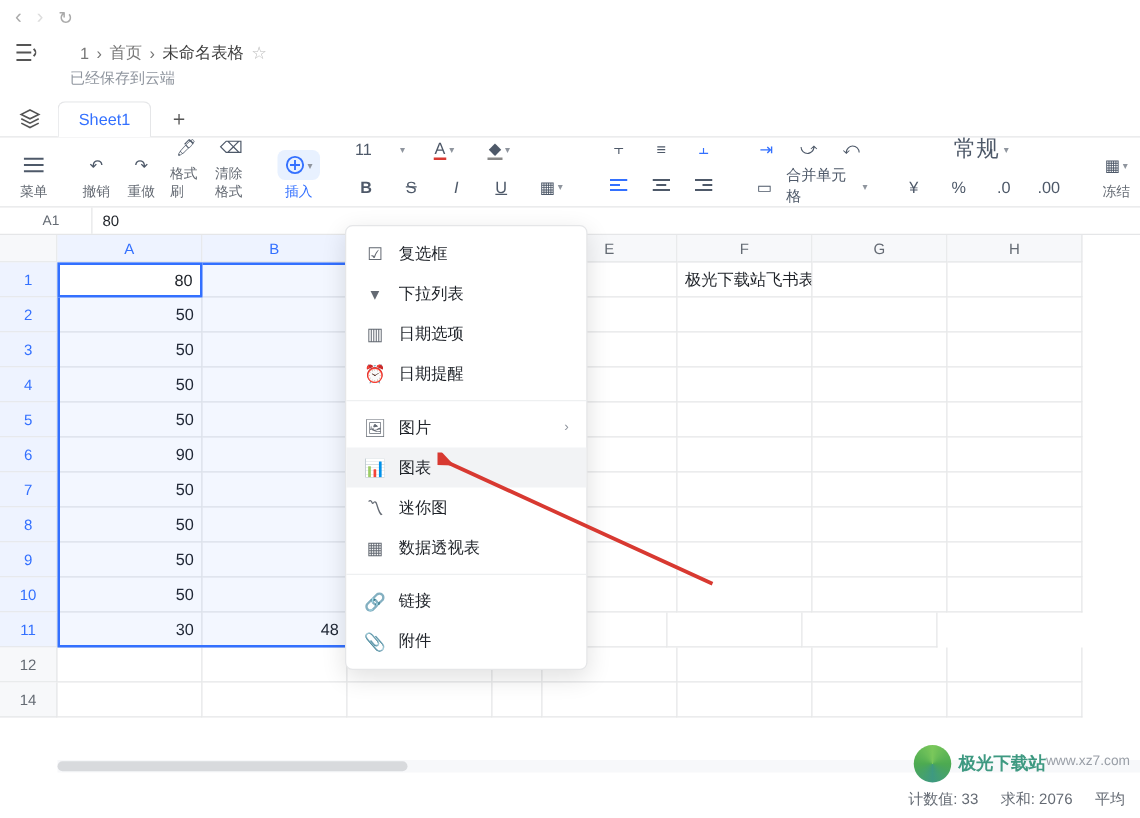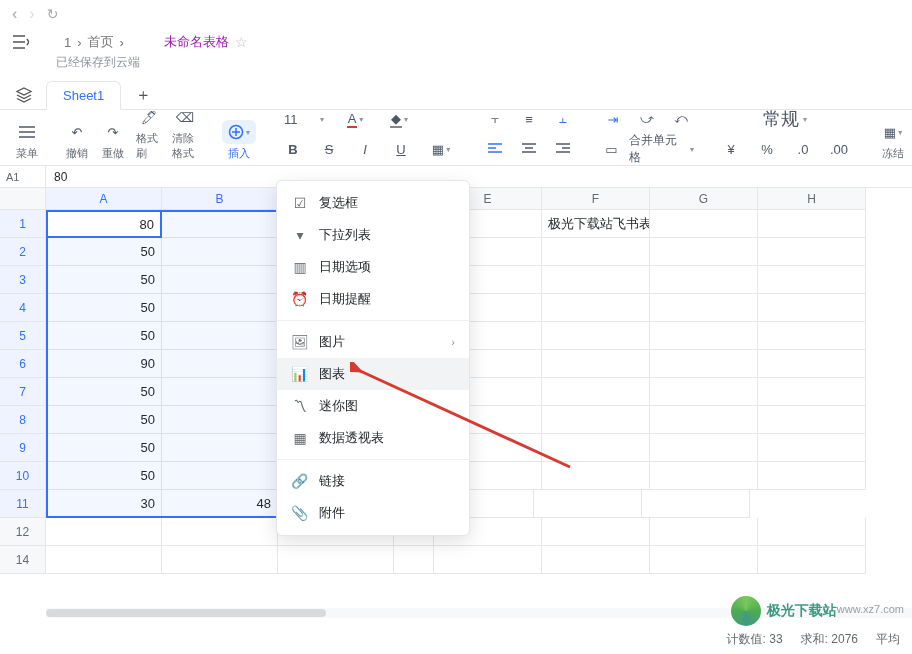--- a/index.html
+++ b/index.html
@@ -33,21 +33,21 @@
   .toggle-icon {
     width: 18px; height: 18px;
     display: inline-flex; align-items: center; justify-content: center;
     color: #555;
   }
   .breadcrumb {
     display: flex; align-items: center; gap: 6px;
     color: #777; font-size: 13px;
     margin-left: 24px;
   }
-  .breadcrumb .current { color: #a21caf; margin-left: 34px; }
+  .breadcrumb .current { color: #404040; }
   .star { color: #bbb; font-size: 14px; }
   .save-status {
     padding: 0 52px 6px 56px;
     color: #8f959e; font-size: 12px;
   }
   .sheet-tabs {
     display: flex; align-items: center;
     padding: 4px 10px 0 10px;
     border-bottom: 1px solid #e5e6e8;
     gap: 2px;
@@ -113,21 +113,21 @@
     display: flex; align-items: center;
     border-bottom: 1px solid #e5e6e8;
     height: 22px;
   }
   .cell-ref {
     width: 46px; text-align: left;
     padding: 0 6px;
     border-right: 1px solid #e5e6e8;
     font-size: 11px; color: #646a73;
     height: 100%;
-    display: flex; align-items: center;
+    display: flex; align-items: center; margin-left: 28px;
   }
   .formula-val { padding: 0 8px; font-size: 12px; color: #1f2329;}
   .grid {
     position: relative;
   }
   .col-headers {
     display: flex;
   }
   .corner {
     width: 46px; height: 22px;

